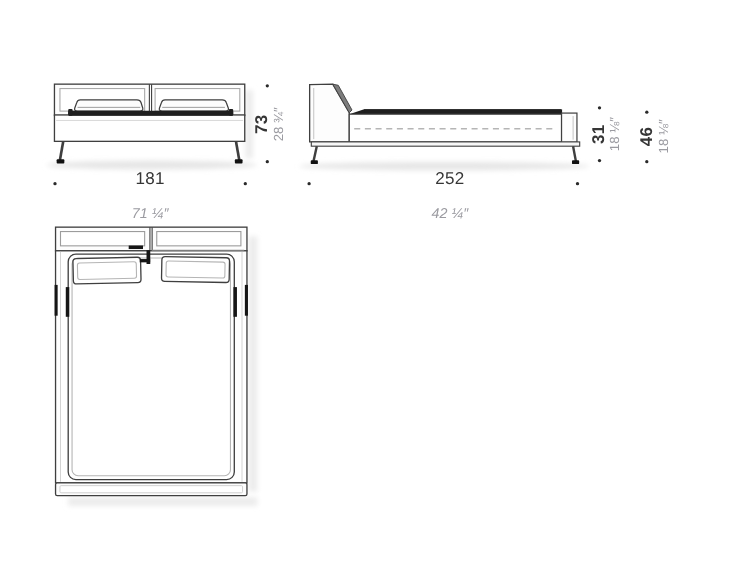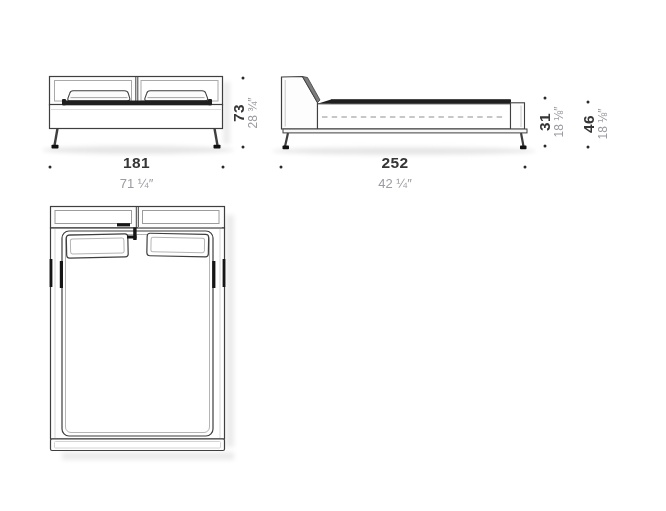--- a/index.html
+++ b/index.html
@@ -4,22 +4,22 @@
 <style>
   html,body{margin:0;padding:0;background:#fff;}
   .canvas{
     position:relative;width:666px;height:511px;background:#ffffff;overflow:hidden;
     font-family:"Liberation Sans","DejaVu Sans",sans-serif;
   }
   svg{position:absolute;left:0;top:0;}
   .dim-h{
     position:absolute;text-align:center;line-height:1.05;
   }
-  .dim-h .num{display:block;font-weight:bold;font-size:15.5px;color:#363636;letter-spacing:.3px;}
-  .dim-h .inch{display:block;font-size:13px;color:#9b9ba1;margin-top:6px;}
+  .dim-h .num{display:block;font-weight:normal;font-size:15.5px;color:#363636;letter-spacing:.3px;}
+  .dim-h .inch{display:block;font-size:13px;color:#9b9ba1;margin-top:16px;font-style:italic;}
   .dim-v{
     position:absolute;text-align:center;transform:rotate(-90deg);line-height:1.02;
   }
   .dim-v .num{display:block;font-weight:bold;font-size:15.5px;color:#363636;letter-spacing:.3px;}
   .dim-v .inch{display:block;font-size:12px;color:#9b9ba1;margin-top:0px;}
 </style>
 </head>
 <body>
 
 <div class="canvas">
@@ -144,21 +144,21 @@
       <rect x="50.5" y="439" width="174" height="11.5" rx="1.5" fill="#fdfdfd" stroke="#3f3f3f" stroke-width="1.2"></rect>
       <rect x="54.5" y="441.5" width="166" height="6.5" rx="1" fill="#ffffff" stroke="#cfcfcf" stroke-width="0.9"></rect>
     </g>
   </svg>
 
   <div class="dim-h" style="left:76px;top:155px;width:121px;">
     <span class="num">181</span>
     <span class="inch">71 ¼″</span>
   </div>
 
-  <div class="dim-h" style="left:335px;top:155px;width:120px;">
+  <div class="dim-h" style="left:349px;top:155px;width:120px;">
     <span class="num">252</span>
     <span class="inch">42 ¼″</span>
   </div>
 
   <div class="dim-v" style="left:203px;top:96px;width:90px;height:34px;">
     <span class="num">73</span>
     <span class="inch">28 ¾″</span>
   </div>
 
   <div class="dim-v" style="left:525px;top:106px;width:56px;height:32px;">

